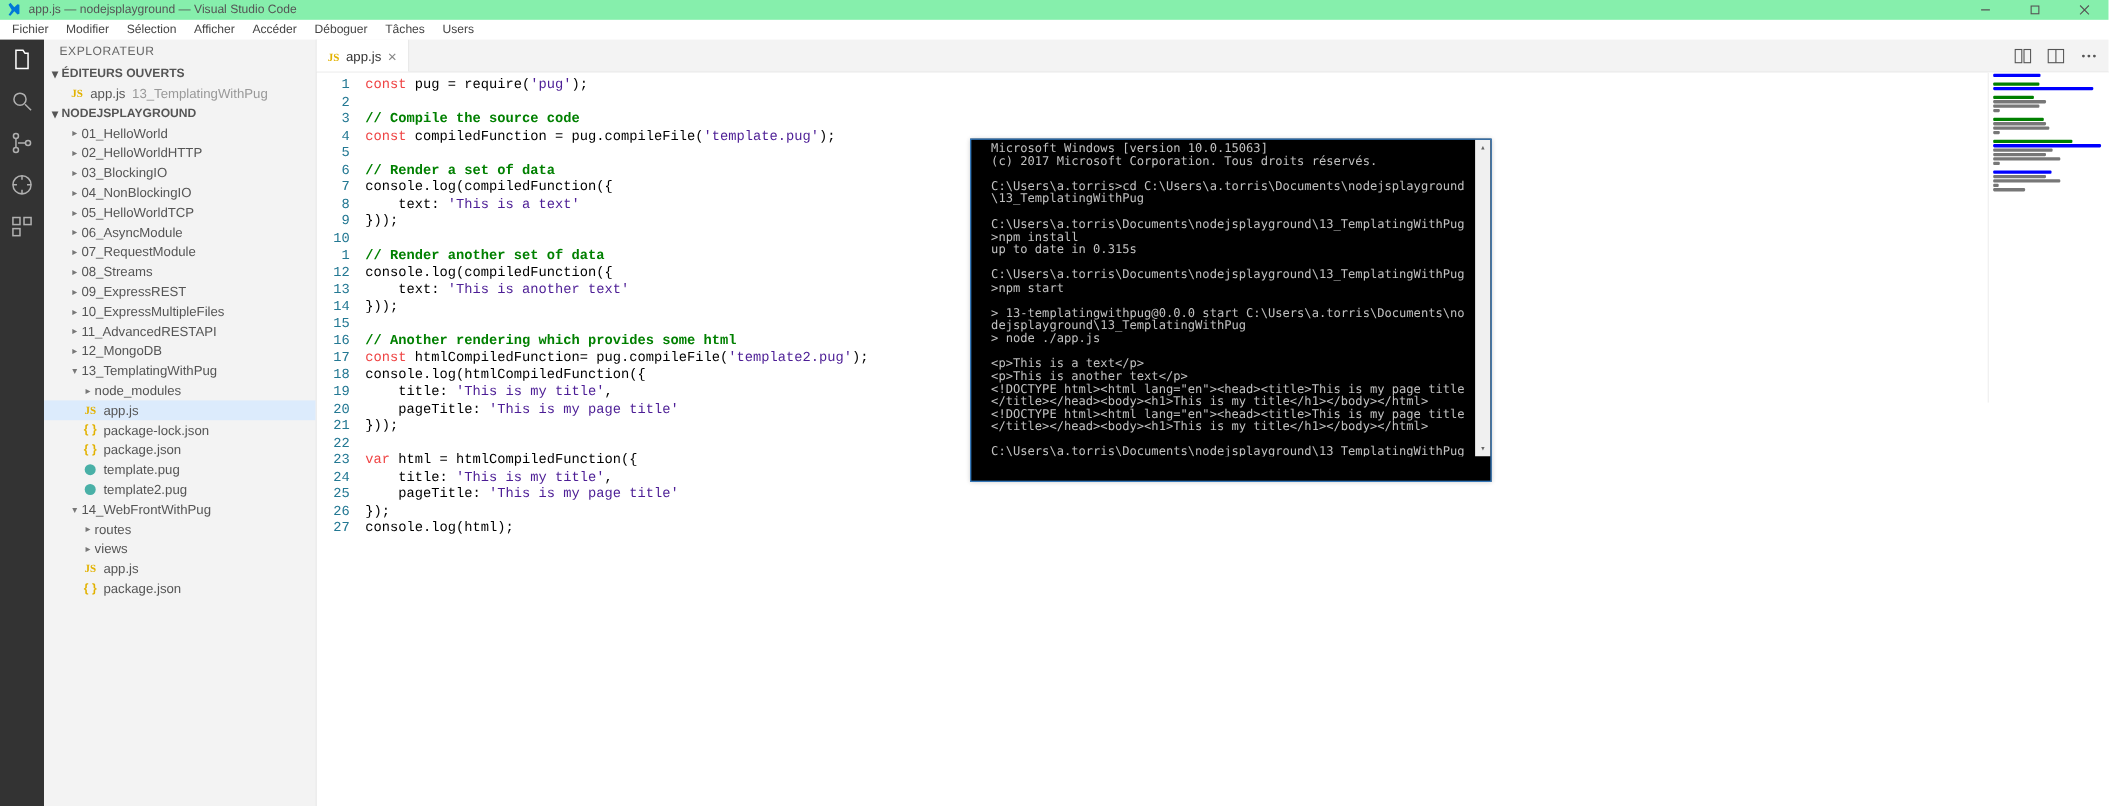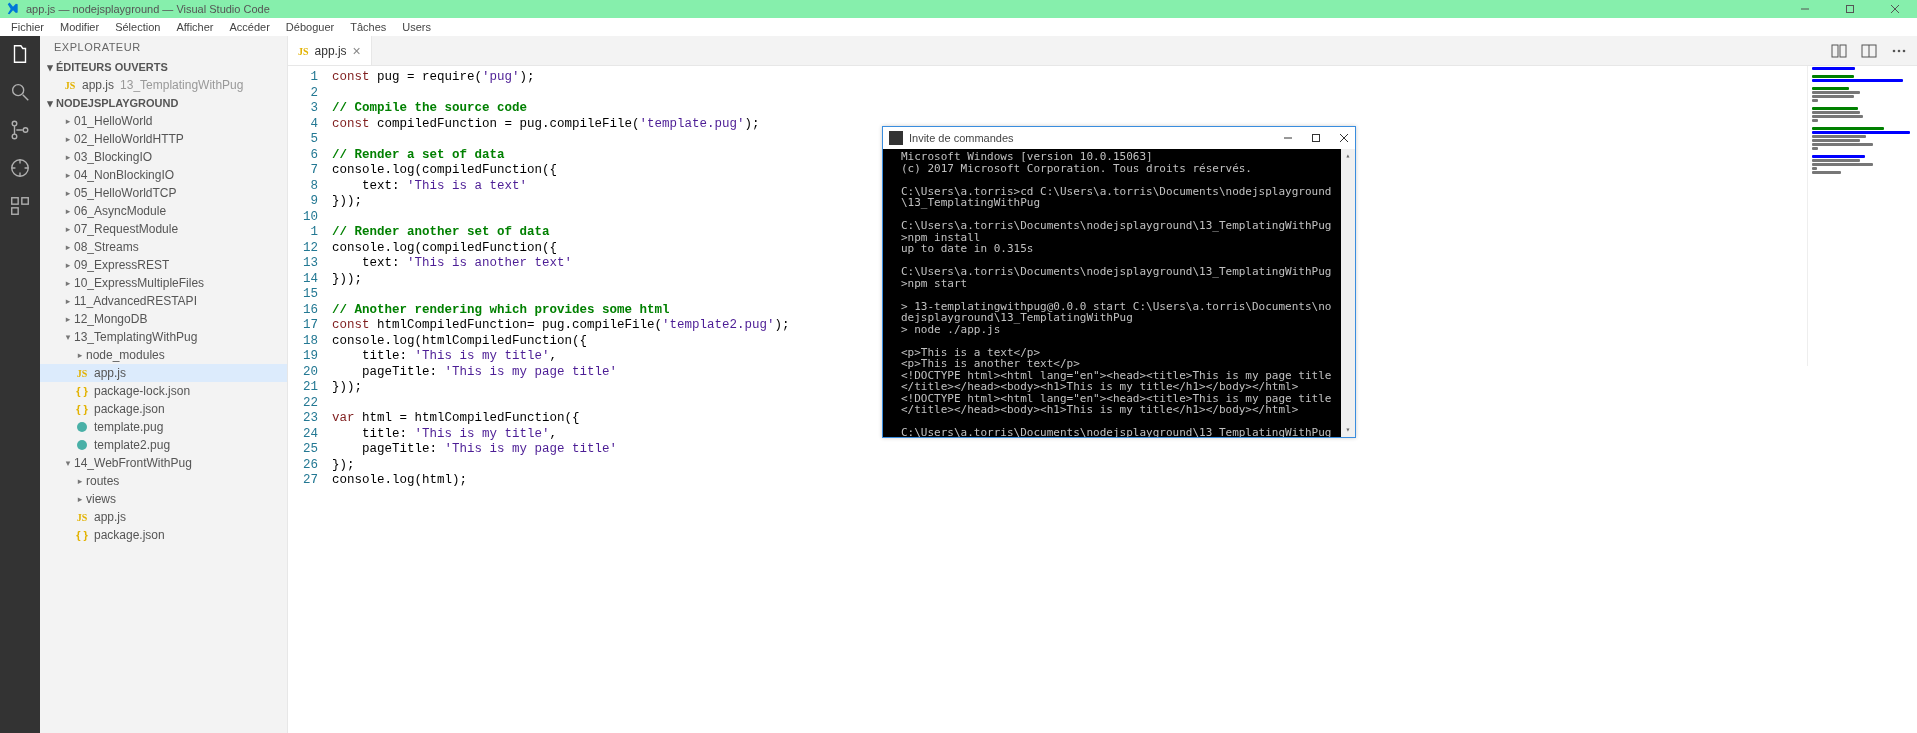--- a/index.html
+++ b/index.html
@@ -27,21 +27,21 @@
   .sidebar .item.depth1 { padding-left: 22px; }
   .sidebar .item.depth2 { padding-left: 34px; }
   .editor-area { flex: 1; display: flex; flex-direction: column; position: relative; }
   .tabs { height: 30px; background: #f3f3f3; display: flex; border-bottom: 1px solid #e7e7e7; }
   .tab { display: flex; align-items: center; padding: 0 10px; background: #ffffff; border-right: 1px solid #e7e7e7; gap: 6px; font-size: 12px; color: #333; }
   .tab .close { color: #888; font-size: 14px; }
   .tabs .rightctrls { margin-left: auto; display: flex; align-items: center; gap: 14px; padding-right: 10px; color: #555; }
   .code-area { flex: 1; display: flex; font-family: Consolas, "Courier New", monospace; font-size: 12.5px; line-height: 15.5px; position: relative; background: #ffffff; }
   .gutter { width: 44px; text-align: right; color: #237893; padding-right: 14px; padding-top: 4px; }
   .code { padding-top: 4px; white-space: pre; }
-  .code .t-kw { color: #7f1d1d; }
+  .code .t-kw { color: #ef4444; }
   .code .t-str { color: #4c1d95; }
   .code .t-cm { color: #008000; font-weight: bold; }
   .code .t-plain { color: #000; }
   .minimap { position: absolute; top: 30px; right: 0; width: 110px; height: 300px; border-left: 1px solid #eee; background: #fff; overflow: hidden; }
   .minimap .mline { height: 3px; margin: 1px 4px; border-radius: 1px; }
   
   .termwin { position: absolute; left: 882px; top: 126px; width: 474px; height: 312px; border: 1px solid #3a8dde; background: #000; box-shadow: 0 0 4px rgba(0,0,0,.2); }
   .termwin .tbar { height: 22px; background: #fff; display: flex; align-items: center; padding: 0 6px; font-size: 11px; color: #444; }
   .termwin .tbar .ticon { width: 14px; height: 14px; margin-right: 6px; background: #333; }
   .termwin .tbar .tctrls { margin-left: auto; display: flex; gap: 18px; color: #444; }
@@ -356,41 +356,20 @@
         <div class="mline" style="width: 52.8px; background: rgb(0, 0, 255);"></div>
         <div class="mline" style="width: 48px; background: rgb(119, 119, 119);"></div>
         <div class="mline" style="width: 60.8px; background: rgb(119, 119, 119);"></div>
         <div class="mline" style="width: 4.8px; background: rgb(119, 119, 119);"></div>
         <div class="mline" style="width: 28.8px; background: rgb(119, 119, 119);"></div>
       </div>
   </div>
 </div>
 
 <div class="termwin">
-  <div class="tbar">
-    <span class="ticon"></span>
-    <span>Invite de commandes</span>
-    <div class="tctrls">
-      <span>
-          <svg width="10" height="10" viewBox="0 0 10 10">
-            <path stroke="#333" d="M1 5h8"></path>
-          </svg>
-        </span>
-      <span>
-          <svg width="10" height="10" viewBox="0 0 10 10">
-            <rect x="1.5" y="1.5" width="7" height="7" fill="none" stroke="#333"></rect>
-          </svg>
-        </span>
-      <span>
-          <svg width="10" height="10" viewBox="0 0 10 10">
-            <path stroke="#333" d="M1 1l8 8M9 1l-8 8"></path>
-          </svg>
-        </span>
-    </div>
-  </div>
   <div class="tbody" id="termbody">
     <div class="tline">Microsoft Windows [version 10.0.15063]</div>
       <div class="tline">(c) 2017 Microsoft Corporation. Tous droits réservés.</div>
       <div class="tline">&nbsp;</div>
       <div class="tline">C:\Users\a.torris&gt;cd C:\Users\a.torris\Documents\nodejsplayground\13_TemplatingWithPug</div>
       <div class="tline">&nbsp;</div>
       <div class="tline">C:\Users\a.torris\Documents\nodejsplayground\13_TemplatingWithPug&gt;npm install</div>
       <div class="tline">up to date in 0.315s</div>
       <div class="tline">&nbsp;</div>
       <div class="tline">C:\Users\a.torris\Documents\nodejsplayground\13_TemplatingWithPug&gt;npm start</div>

